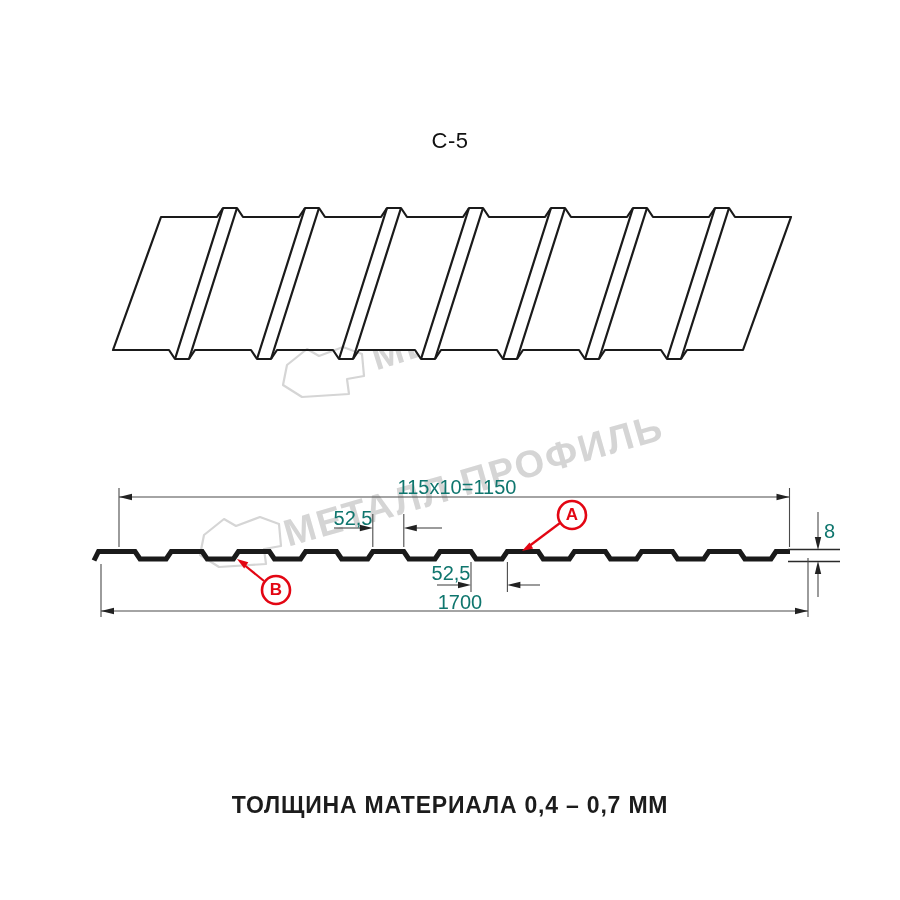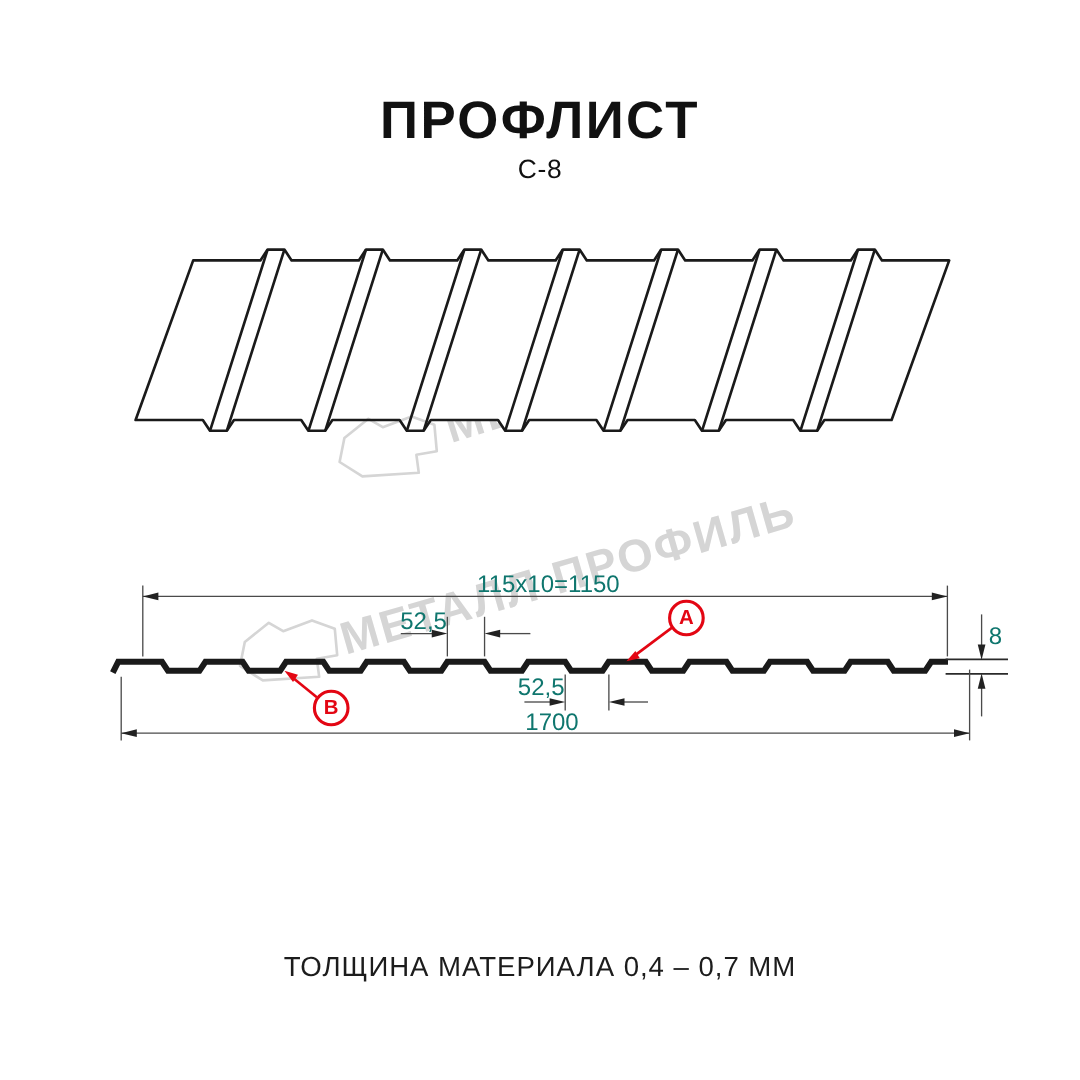--- a/index.html
+++ b/index.html
@@ -19,21 +19,21 @@
   .page-title{
     position:absolute;left:50%;top:76px;transform:translateX(-50%);
     font-size:44px;font-weight:700;letter-spacing:2px;color:#111;white-space:nowrap;
   }
   .page-subtitle{
     position:absolute;left:50%;top:128px;transform:translateX(-50%);
     font-size:22px;font-weight:500;color:#111;letter-spacing:0.5px;
   }
   .thickness-note{
     position:absolute;left:50%;top:792px;transform:translateX(-50%);
-    font-size:23px;font-weight:400;letter-spacing:0.8px;color:#1c1c1c;white-space:nowrap;
+    font-size:23px;font-weight:700;letter-spacing:0.8px;color:#1c1c1c;white-space:nowrap;
   }
   .dim-label{
     position:absolute;font-size:20px;color:#0f766e;white-space:nowrap;
   }
   .center{transform:translateX(-50%);}
   .marker-letter{
     position:absolute;transform:translate(-50%,-52%);
     font-size:17px;font-weight:700;color:var(--red);
   }
   
@@ -132,22 +132,21 @@
     </g>
 
     <g>
       <circle class="redcircle" cx="276" cy="590" r="14"></circle>
       <line class="redline" x1="264" y1="581" x2="243" y2="564"></line>
       <polygon class="redarrow" points="237,559 248.3,562.3 244.2,568.4"></polygon>
     </g>
   </svg>
 
   <div class="layer" style="z-index:4;pointer-events:none">
-    <div class="page-title">ПРОФЛИСТ</div>
-    <div class="page-subtitle">С-8</div>
+    <div class="page-subtitle">С-5</div>
 
     <div class="dim-label center" style="left:457px;top:476px;">115x10=1150</div>
     <div class="dim-label center" style="left:353px;top:507px;">52,5</div>
     <div class="dim-label center" style="left:451px;top:562px;">52,5</div>
     <div class="dim-label center" style="left:460px;top:591px;">1700</div>
     <div class="dim-label" style="left:824px;top:520px;">8</div>
 
     <div class="marker-letter" style="left:572px;top:515px;">А</div>
     <div class="marker-letter" style="left:276px;top:590px;">В</div>
 

